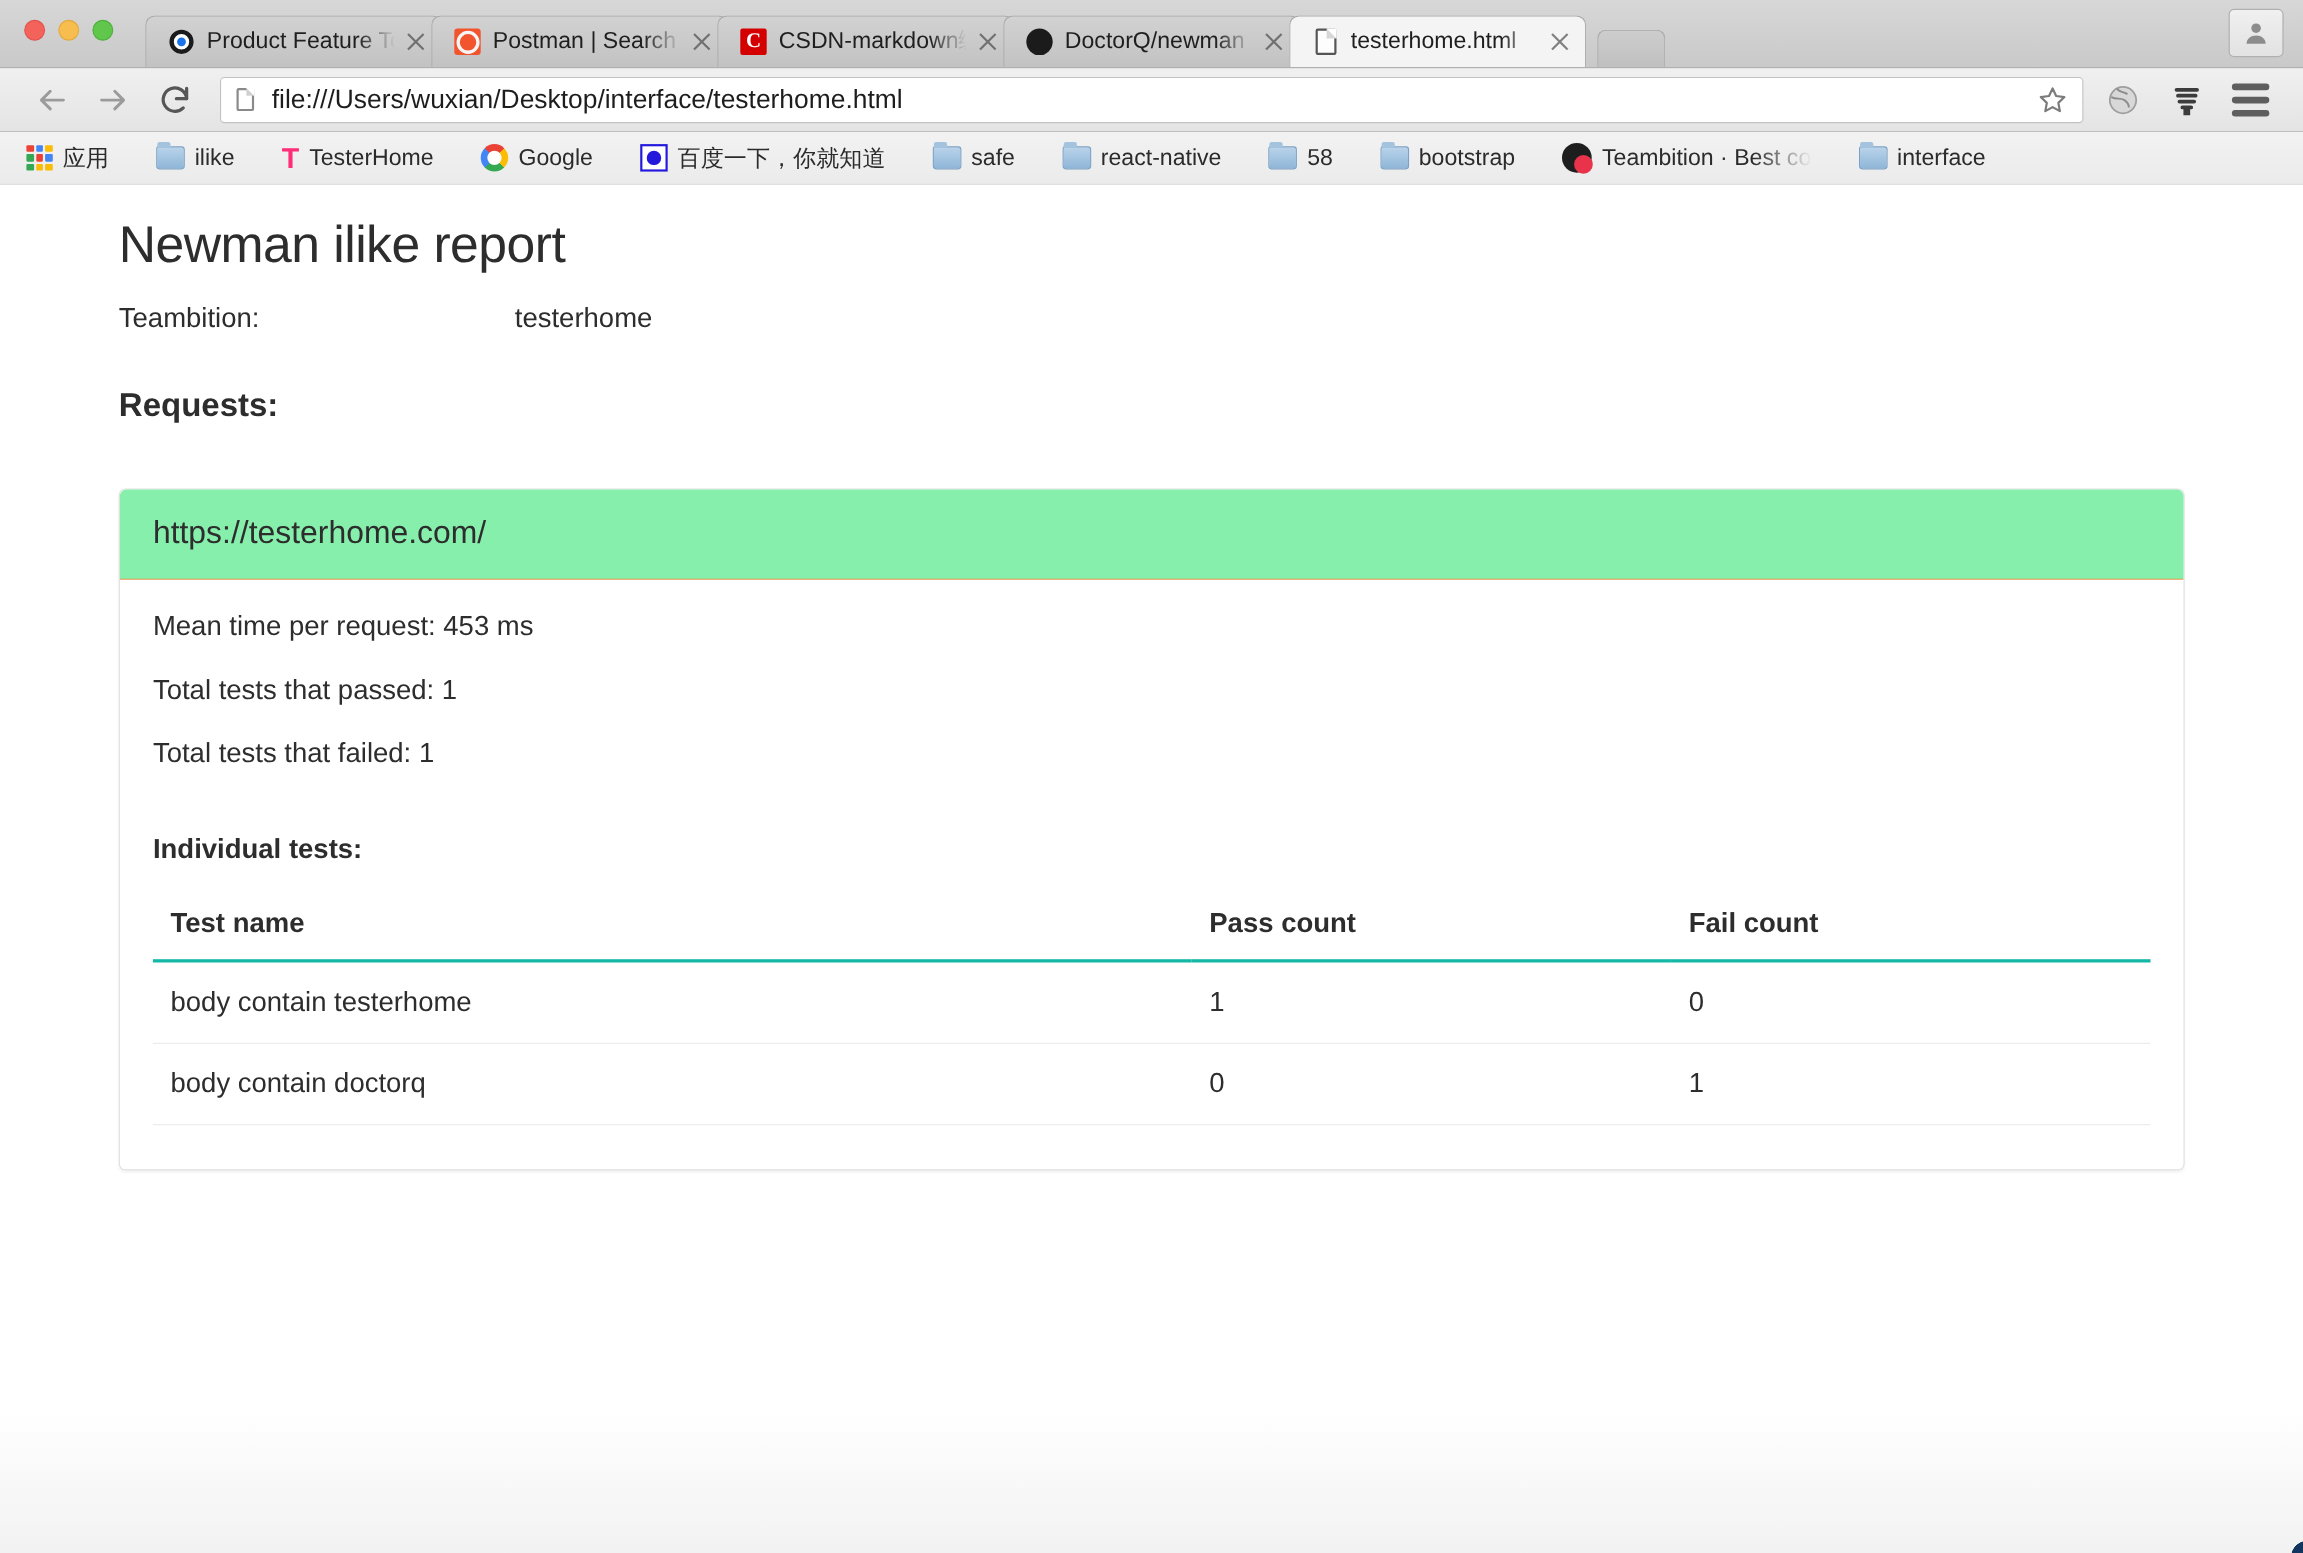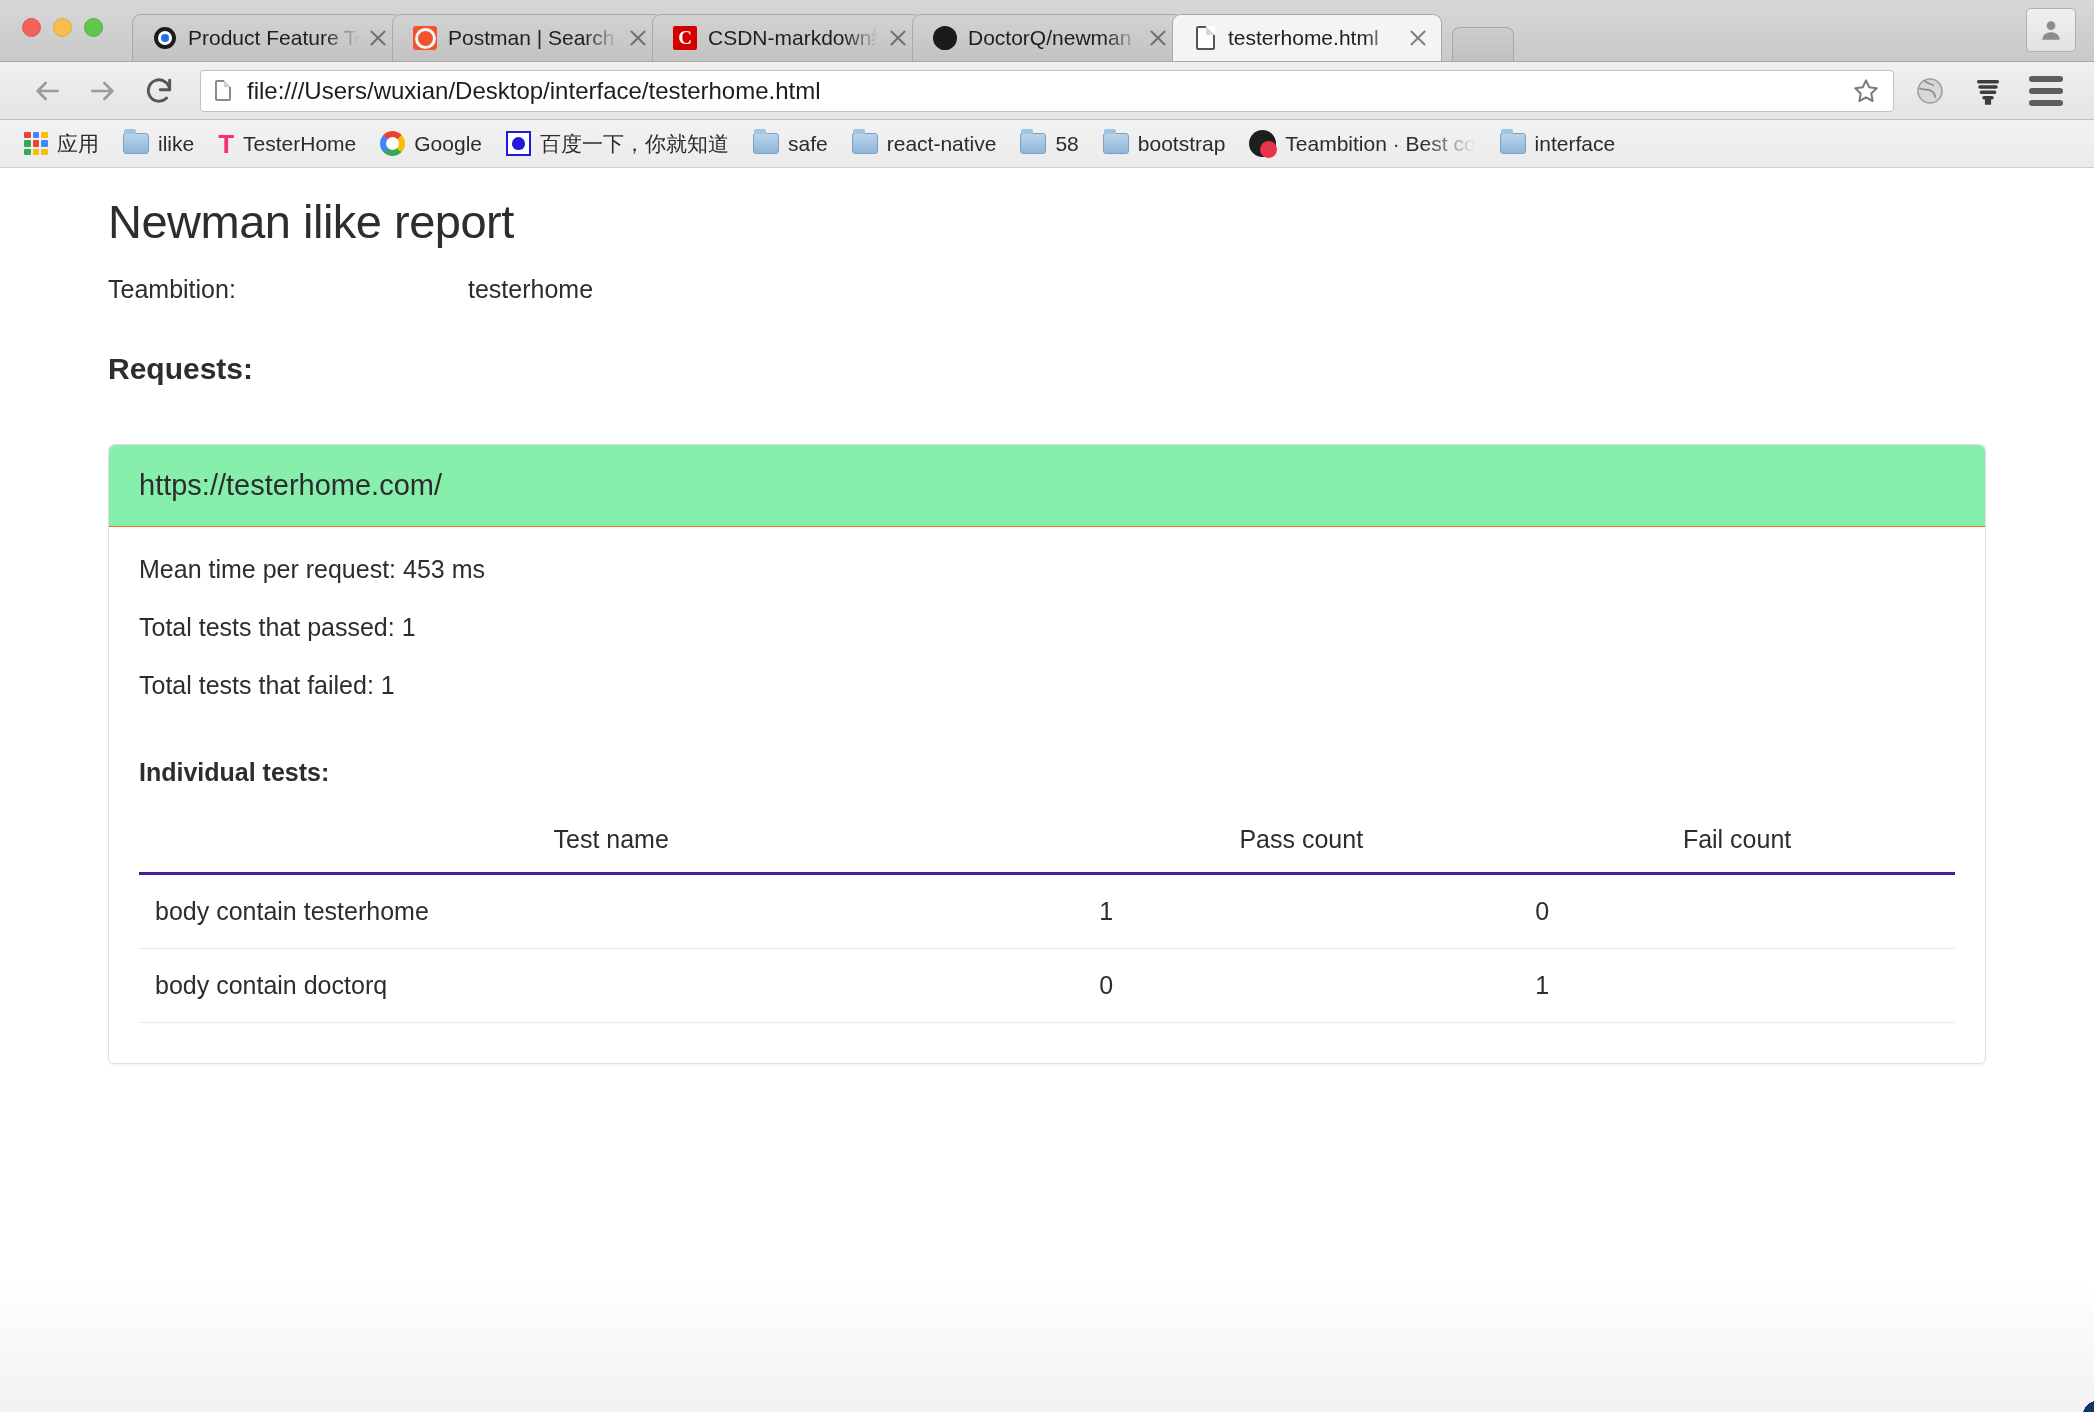--- a/index.html
+++ b/index.html
@@ -164,21 +164,21 @@
   .hamburger { display:flex;flex-direction:column;justify-content:center;gap:6px;width:34px;}
   .hamburger span { display:block;height:6px;background:#5e5e5e;border-radius:3px;width:34px; }
 
   
   .bookmarks {
     height: 48px;
     background: linear-gradient(#f2f2f2, #ebebeb);
     border-bottom: 1px solid #cfcfcf;
     display: flex; align-items: center;
     padding: 0 14px;
-    gap: 4px;
+    gap: 23px;
     overflow: hidden;
   }
   .bm {
     display: flex; align-items: center; gap: 9px;
     padding: 5px 10px;
     font-size: 21px; color: #2b2b2b;
     white-space: nowrap;
     border-radius: 3px;
   }
   .bm-grid {
@@ -280,24 +280,24 @@
     color: #2d2d2d;
     margin: 58px 0 28px 0;
   }
   table.tests {
     width: 100%;
     border-collapse: collapse;
     font-size: 25px;
     color: #2d2d2d;
   }
   table.tests th {
-    text-align: center;
-    font-weight: normal;
+    text-align: left;
+    font-weight: bold;
     padding: 10px 16px 18px 16px;
-    border-bottom: 3px solid #4c1d95;
+    border-bottom: 3px solid #14b8a6;
   }
   table.tests td {
     padding: 22px 16px;
     border-bottom: 1px solid #eaeaea;
   }
   table.tests tr:last-child td { border-bottom: 1px solid #eaeaea; }
   table.tests th:nth-child(1), table.tests td:nth-child(1) { width: 52%; }
   table.tests th:nth-child(2), table.tests td:nth-child(2) { width: 24%; }
   table.tests th:nth-child(3), table.tests td:nth-child(3) { width: 24%; }
   .page-bottom-fade {

